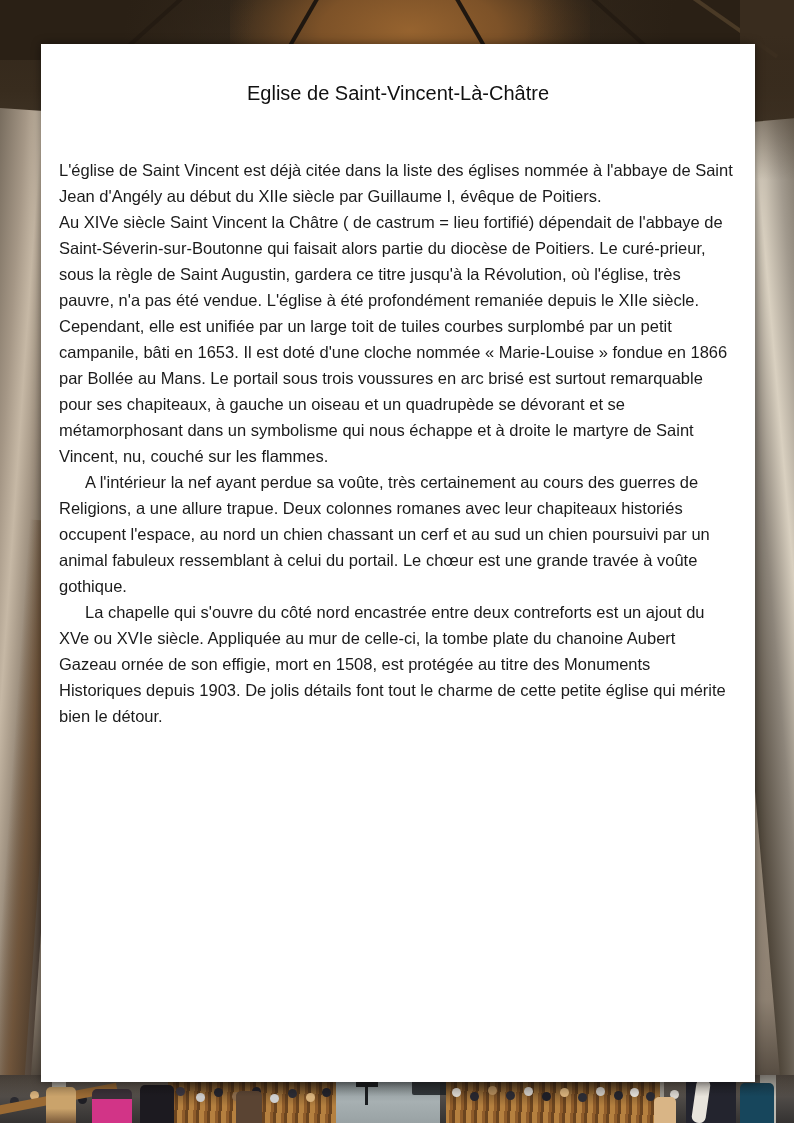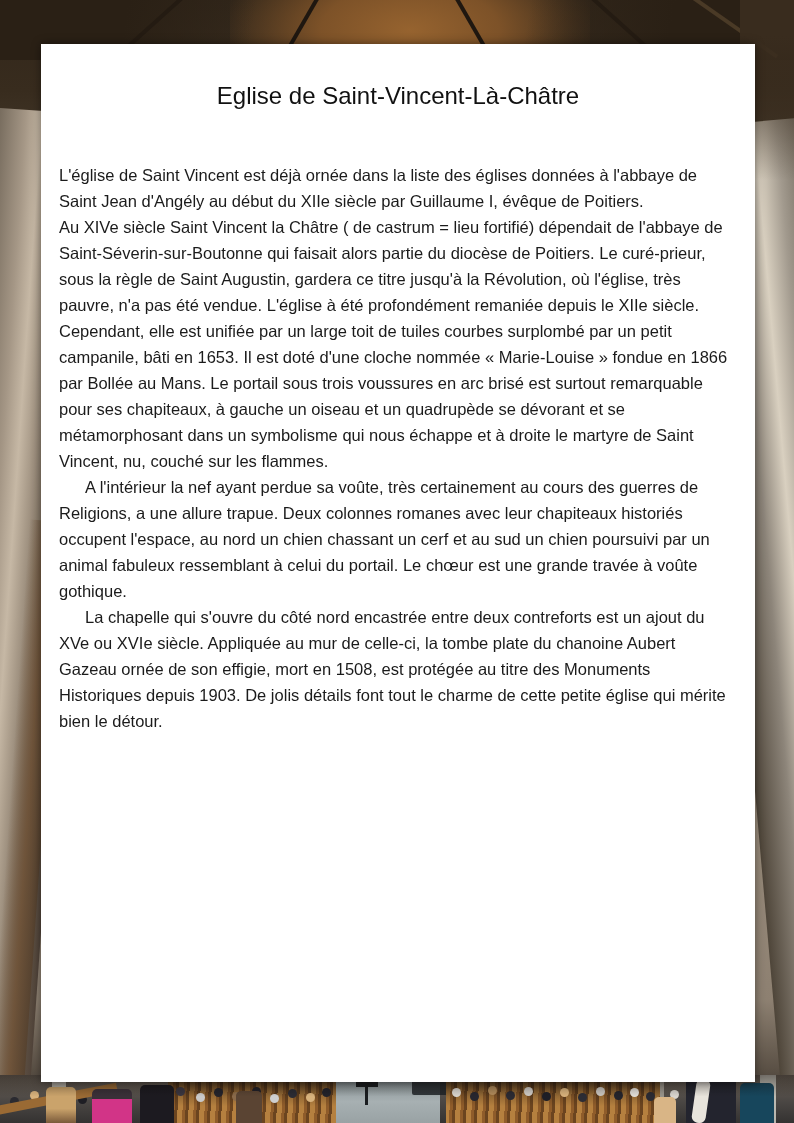--- a/index.html
+++ b/index.html
@@ -66,21 +66,21 @@
   .fig-scarf{left:686px;top:2px;width:50px;height:46px;background:#23242e;}
   .scarf{position:absolute;left:8px;top:2px;width:14px;height:44px;background:#e8e4dc;transform:rotate(8deg);border-radius:6px;}
   .fig-teal{left:740px;top:8px;width:34px;height:40px;background:#17465c;}
   .fig-blonde2{left:654px;top:22px;width:22px;height:26px;background:#d9b586;}
   .strip-shade{position:absolute;inset:0;background:linear-gradient(180deg,rgba(18,14,12,.45),rgba(18,14,12,0) 45%);}
 
   
   .sheet{position:absolute;left:41px;top:44px;width:714px;height:1038px;background:#ffffff;
       box-shadow:0 0 9px rgba(0,0,0,.45);}
   .sheet-inner{padding:38px 18px 0 18px;}
-  .doc-title{margin:0 0 52px 0;text-align:center;font-size:24px;font-weight:400;color:#111111;}
+  .doc-title{margin:0 0 52px 0;text-align:center;font-size:20px;font-weight:400;color:#111111;}
   .doc-body p{margin:0;font-size:16.5px;line-height:26px;color:#1b1b1b;}
   .doc-body p.indent{text-indent:26px;}
 </style>
 </head>
 <body>
 
 <div class="bg">
   <div class="vault-glow"></div>
   <div class="vault-shade"></div>
   <div class="rib r1"></div>
@@ -118,19 +118,19 @@
     </div>
     <div class="fig fig-teal"></div>
     <div class="strip-shade"></div>
   </div>
 </div>
 
 <div class="sheet">
   <div class="sheet-inner">
     <h1 class="doc-title">Eglise de Saint-Vincent-Là-Châtre</h1>
     <div class="doc-body">
-      <p>L'église de Saint Vincent est déjà ornée dans la liste des églises données à l'abbaye de Saint Jean d'Angély au début du XIIe siècle par Guillaume I, évêque de Poitiers.</p>
+      <p>L'église de Saint Vincent est déjà citée dans la liste des églises nommée à l'abbaye de Saint Jean d'Angély au début du XIIe siècle par Guillaume I, évêque de Poitiers.</p>
       <p>Au XIVe siècle Saint Vincent la Châtre ( de castrum = lieu fortifié) dépendait de l'abbaye de Saint-Séverin-sur-Boutonne qui faisait alors partie du diocèse de Poitiers. Le curé-prieur, sous la règle de Saint Augustin, gardera ce titre jusqu'à la Révolution, où l'église, très pauvre, n'a pas été vendue. L'église à été profondément remaniée depuis le XIIe siècle. Cependant, elle est unifiée par un large toit de tuiles courbes surplombé par un petit campanile, bâti en 1653. Il est doté d'une cloche nommée « Marie-Louise » fondue en 1866 par Bollée au Mans. Le portail sous trois voussures en arc brisé est surtout remarquable pour ses chapiteaux, à gauche un oiseau et un quadrupède se dévorant et se métamorphosant dans un symbolisme qui nous échappe et à droite le martyre de Saint Vincent, nu, couché sur les flammes.</p>
       <p class="indent">A l'intérieur la nef ayant perdue sa voûte, très certainement au cours des guerres de Religions, a une allure trapue. Deux colonnes romanes avec leur chapiteaux historiés occupent l'espace, au nord un chien chassant un cerf et au sud un chien poursuivi par un animal fabuleux ressemblant à celui du portail. Le chœur est une grande travée à voûte gothique.</p>
       <p class="indent">La chapelle qui s'ouvre du côté nord encastrée entre deux contreforts est un ajout du XVe ou XVIe siècle. Appliquée au mur de celle-ci, la tombe plate du chanoine Aubert Gazeau ornée de son effigie, mort en 1508, est protégée au titre des Monuments Historiques depuis 1903. De jolis détails font tout le charme de cette petite église qui mérite bien le détour.</p>
     </div>
   </div>
 </div>
 
 </body></html>

